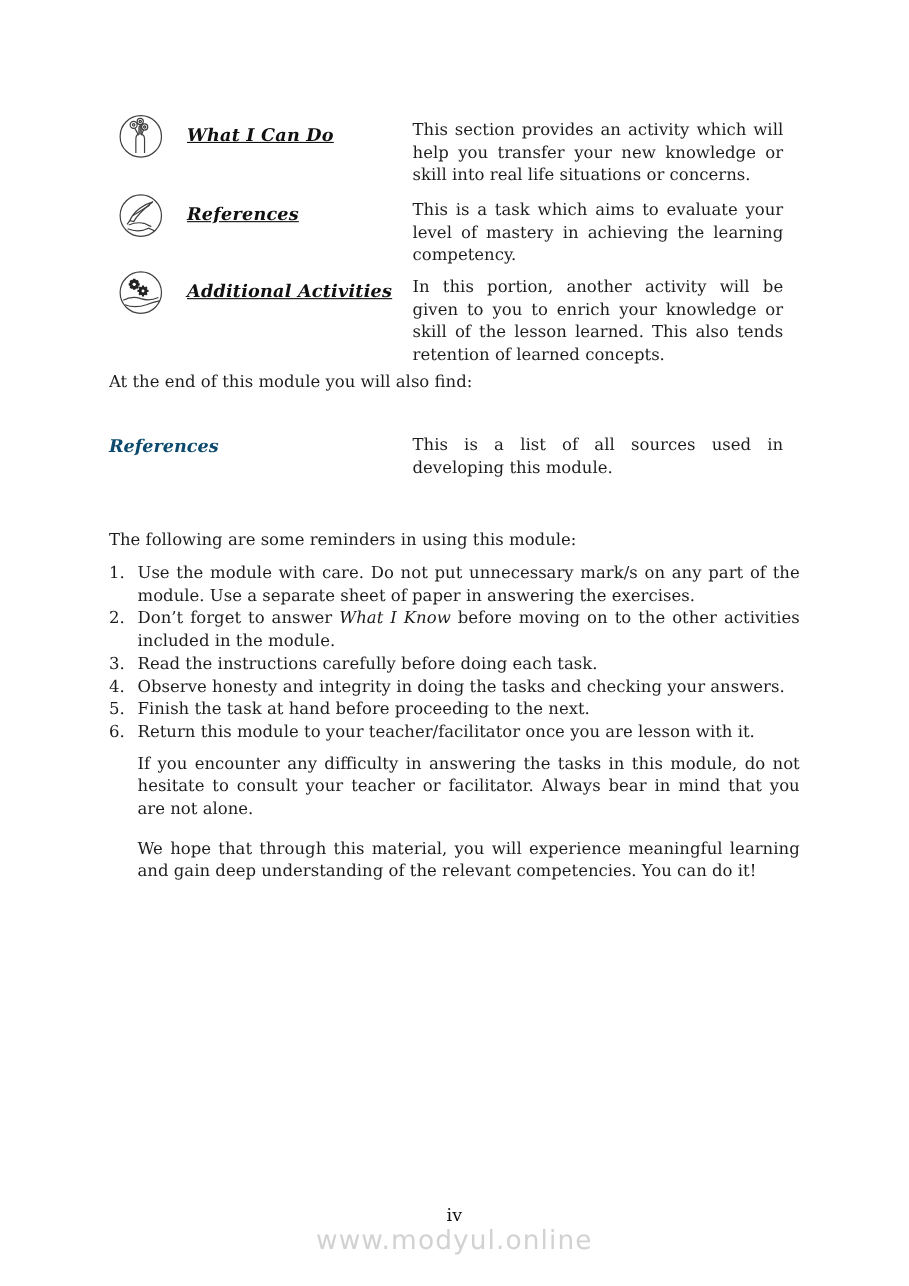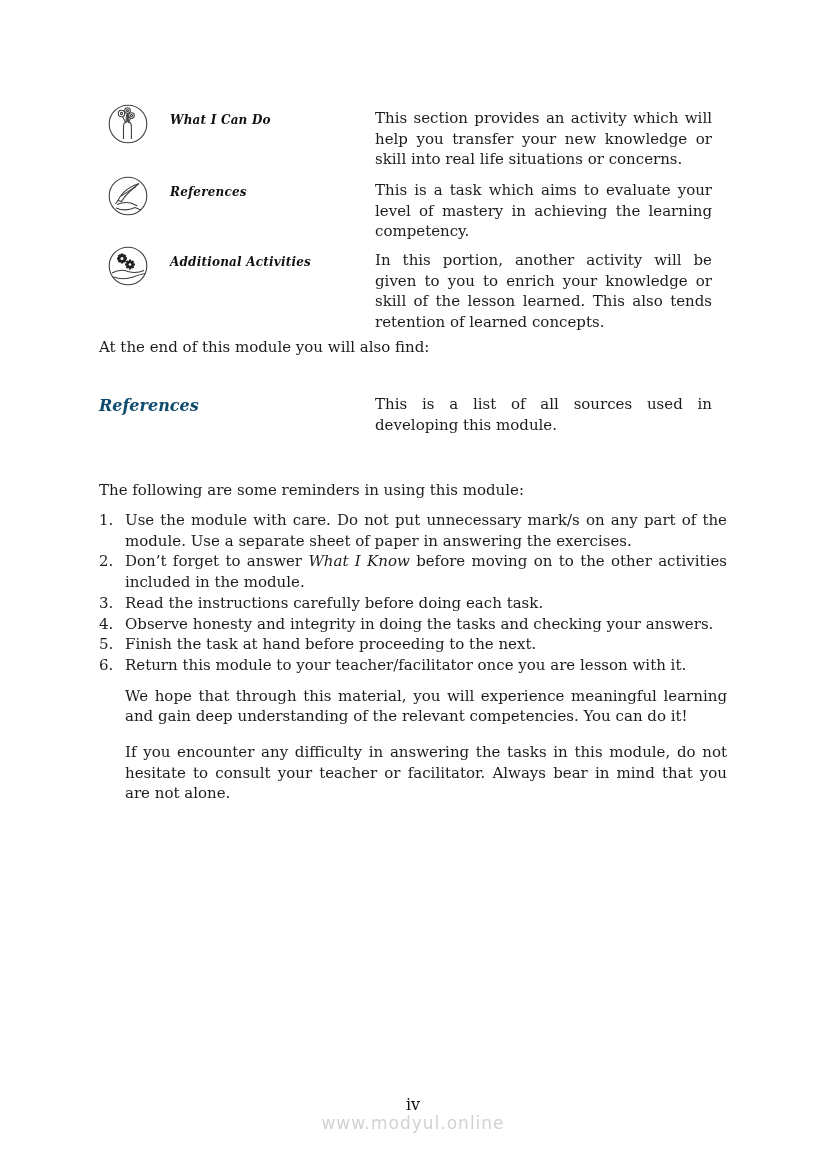--- a/index.html
+++ b/index.html
@@ -14,22 +14,23 @@
   .doc{position:absolute;left:99px;top:104px;width:628px;}
   .icon-row{position:relative;}
   .icon-row.r1{height:72px;}
   .icon-row.r2{height:70px;}
   .icon-row.r3{height:91px;}
   .icon-row.r4{height:85px;}
   .circle-icon{position:absolute;left:9px;top:0;width:40px;height:40px;}
   .circle-icon svg{display:block;}
   .row-label{
     position:absolute;left:71px;top:9px;width:200px;
-    font-weight:bold;font-style:italic;font-size:12px;color:#111;
+    font-weight:bold;font-style:italic;font-size:16px;color:#111;
     letter-spacing:.2px;
+    text-decoration:underline;
   }
   .row-desc{
     position:absolute;left:276px;top:4px;width:337px;
     font-size:15px;line-height:20.7px;text-align:justify;
   }
   .plain-line{font-size:15px;line-height:21px;}
   .at-end{margin:0 0 36px 0;}
   .ref-row{position:relative;height:42px;margin-bottom:44px;}
   .ref-label{
     position:absolute;left:0;top:2px;
@@ -54,21 +55,21 @@
   .closing.p2{margin-top:10px;}
   .em{font-style:italic;}
   .page-number{
     position:absolute;left:0;top:1095px;width:826px;
     text-align:center;font-size:16px;color:#111;
   }
   .watermark{
     position:absolute;left:0;top:1113px;width:826px;
     text-align:center;
     font-family:"DejaVu Sans","Liberation Sans",sans-serif;
-    font-size:17px;letter-spacing:1px;color:#d2d2d2;
+    font-size:24px;letter-spacing:1px;color:#d2d2d2;
   }
 </style>
 </head>
 <body>
 
 <div class="page">
   <div class="doc">
 
     <div class="icon-row r1">
       <span class="circle-icon">
@@ -155,20 +156,20 @@
       <div class="reminder">
         <span class="num">5.</span>
         <span class="txt">Finish the task at hand before proceeding to the next.</span>
       </div>
       <div class="reminder">
         <span class="num">6.</span>
         <span class="txt">Return this module to your teacher/facilitator once you are lesson with it.</span>
       </div>
     </div>
 
+    <p class="closing p1">If you encounter any difficulty in answering the tasks in this module, do not hesitate to consult your teacher or facilitator. Always bear in mind that you are not alone.</p>
     <p class="closing p2">We hope that through this material, you will experience meaningful learning and gain deep understanding of the relevant competencies. You can do it!</p>
-    <p class="closing p1">If you encounter any difficulty in answering the tasks in this module, do not hesitate to consult your teacher or facilitator. Always bear in mind that you are not alone.</p>
 
   </div>
 
   <div class="page-number">iv</div>
   <div class="watermark">www.modyul.online</div>
 </div>
 
 </body></html>

